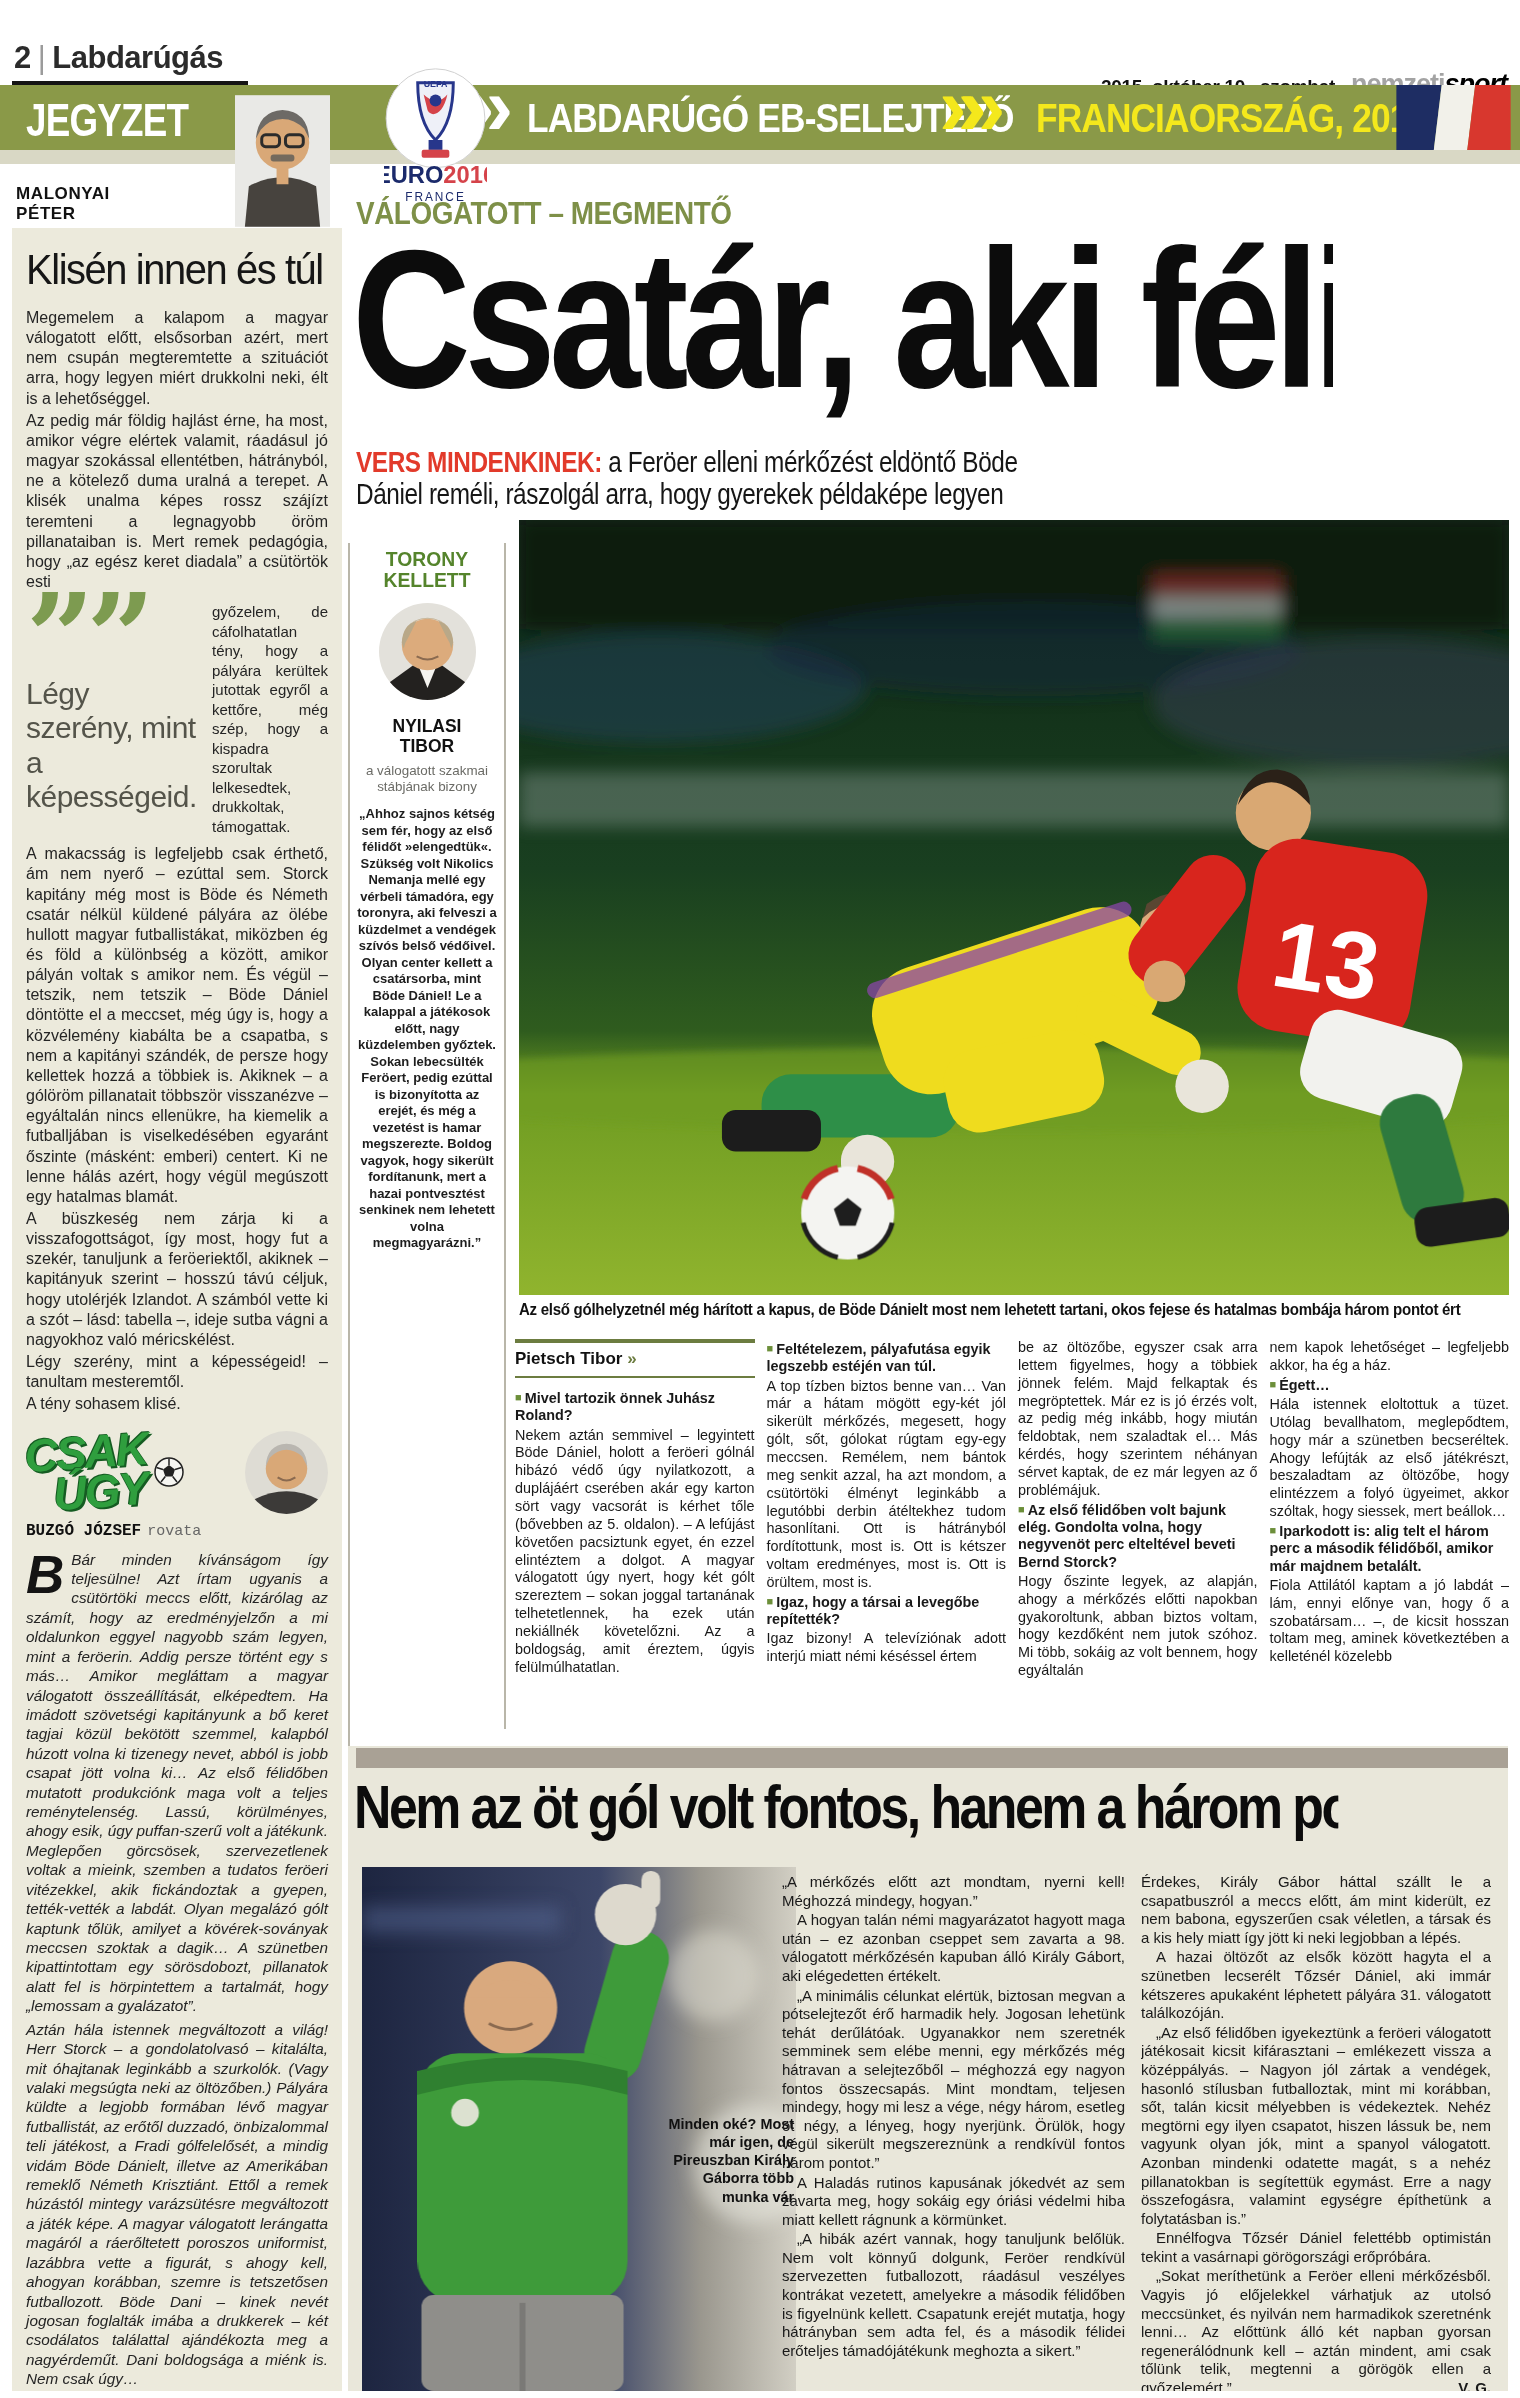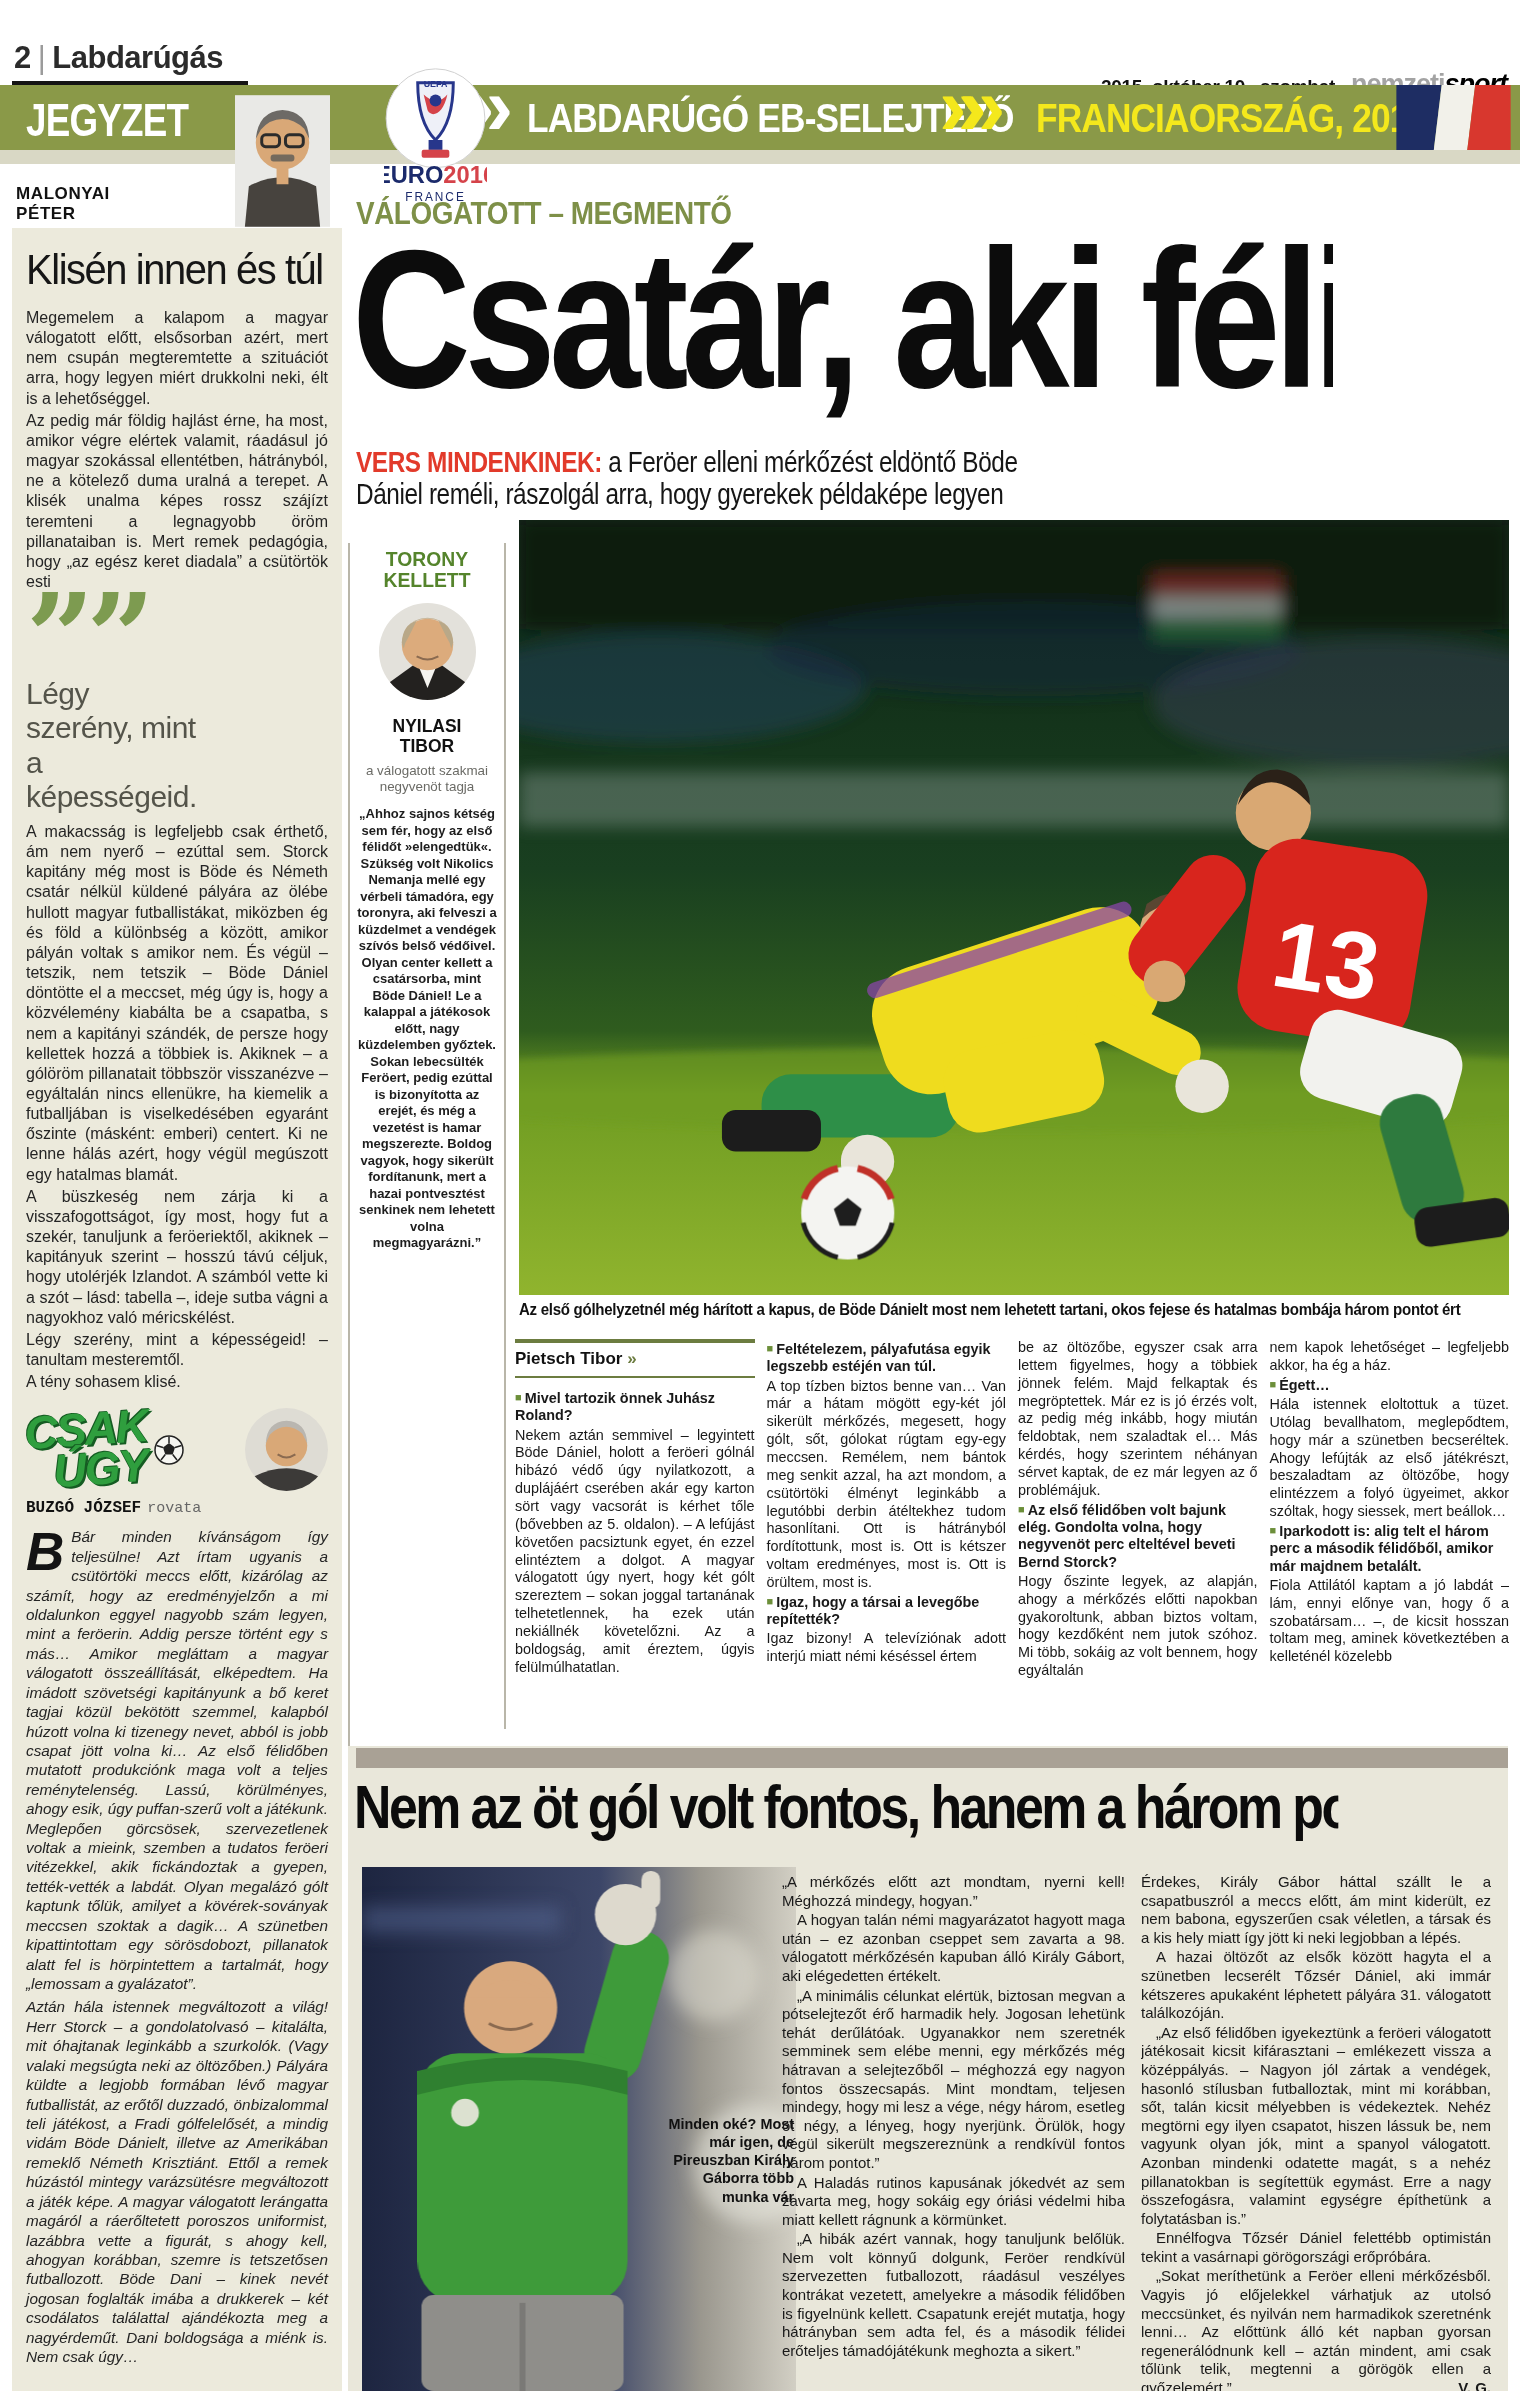--- a/index.html
+++ b/index.html
@@ -172,20 +172,21 @@
 <div class="abs left-panel">
   <div class="klisen">Klisén innen és túl</div>
   <div class="lp">
     <p>Megemelem a kalapom a magyar válogatott előtt, elsősorban azért, mert nem csupán megteremtette a szituációt arra, hogy legyen miért drukkolni neki, élt is a lehetőséggel.</p>
     <p>Az pedig már földig hajlást érne, ha most, amikor végre elértek valamit, ráadásul jó magyar szokással ellentétben, hátrányból, ne a kötelező duma uralná a terepet. A klisék unalma képes rossz szájízt teremteni a legnagyobb öröm pillanataiban is. Mert remek pedagógia, hogy „az egész keret diadala” a csütörtök esti</p>
     <div class="quote-row">
       <div class="quote-left">
         <div class="qmarks">””</div>
         <div class="pullquote">Légy szerény, mint a képességeid.</div>
       </div>
+      <div class="quote-side">győzelem, de cáfolhatatlan tény, hogy a pályára kerültek jutottak egyről a kettőre, még szép, hogy a kispadra szorultak lelkesedtek, drukkoltak, támogattak.</div>
     </div>
     <p>A makacsság is legfeljebb csak érthető, ám nem nyerő – ezúttal sem. Storck kapitány még most is Böde és Németh csatár nélkül küldené pályára az ölébe hullott magyar futballistákat, miközben ég és föld a különbség a között, amikor pályán voltak s amikor nem. És végül – tetszik, nem tetszik – Böde Dániel döntötte el a meccset, még úgy is, hogy a közvélemény kiabálta be a csapatba, s nem a kapitányi szándék, de persze hogy kellettek hozzá a többiek is. Akiknek – a gólöröm pillanatait többször visszanézve – egyáltalán nincs ellenükre, ha kiemelik a futballjában is viselkedésében egyaránt őszinte (másként: emberi) centert. Ki ne lenne hálás azért, hogy végül megúszott egy hatalmas blamát.</p>
     <p>A büszkeség nem zárja ki a visszafogottságot, így most, hogy fut a szekér, tanuljunk a feröeriektől, akiknek – kapitányuk szerint – hosszú távú céljuk, hogy utolérjék Izlandot. A számból vette ki a szót – lásd: tabella –, ideje sutba vágni a nagyokhoz való méricskélést.</p>
     <p>Légy szerény, mint a képességeid! – tanultam mesteremtől.</p>
     <p>A tény sohasem klisé.</p>
   </div>
 
   <div class="csak-block">
     <div class="csak-logo">
       <span>CSAK</span>
@@ -239,21 +240,21 @@
       <path d="M23,40 Q24,22 38,18 L30,34 Q26,40 25,46 Z" fill="#b9a888"></path>
       <path d="M75,40 Q74,22 60,18 L68,34 Q72,40 73,46 Z" fill="#b9a888"></path>
       <path d="M30,22 Q49,10 68,22 L62,18 Q49,12 36,18 Z" fill="#c4b294"></path>
       <path d="M38,54 Q49,60 60,54" stroke="#8a6a50" stroke-width="2" fill="none"></path>
     </svg>
   </div>
   <div class="nyilasi-name">
     <div>NYILASI</div>
     <div>TIBOR</div>
   </div>
-  <div class="nyilasi-role">a válogatott szakmai negyvenöt tagja</div>
+  <div class="nyilasi-role">a válogatott szakmai stábjának bizony</div>
   <div class="nyilasi-quote">„Ahhoz sajnos kétség sem fér, hogy az első félidőt »elengedtük«. Szükség volt Nikolics Nemanja mellé egy vérbeli támadóra, egy toronyra, aki felveszi a küzdelmet a vendégek szívós belső védőivel. Olyan center kellett a csatársorba, mint Böde Dániel! Le a kalappal a játékosok előtt, nagy küzdelemben győztek. Sokan lebecsülték Feröert, pedig ezúttal is bizonyította az erejét, és még a vezetést is hamar megszerezte. Boldog vagyok, hogy sikerült fordítanunk, mert a hazai pontvesztést senkinek nem lehetett volna megmagyarázni.”</div>
 </div>
 
 <div class="abs main-photo">
   <svg width="990" height="775" viewBox="0 0 1000 783" preserveAspectRatio="none">
     <defs>
       <linearGradient id="bgG" x1="0" y1="0" x2="0" y2="1">
         <stop offset="0" stop-color="#0d2414"></stop>
           <stop offset="0.45" stop-color="#193f20"></stop>
         <stop offset="0.66" stop-color="#2f5c1e"></stop>

